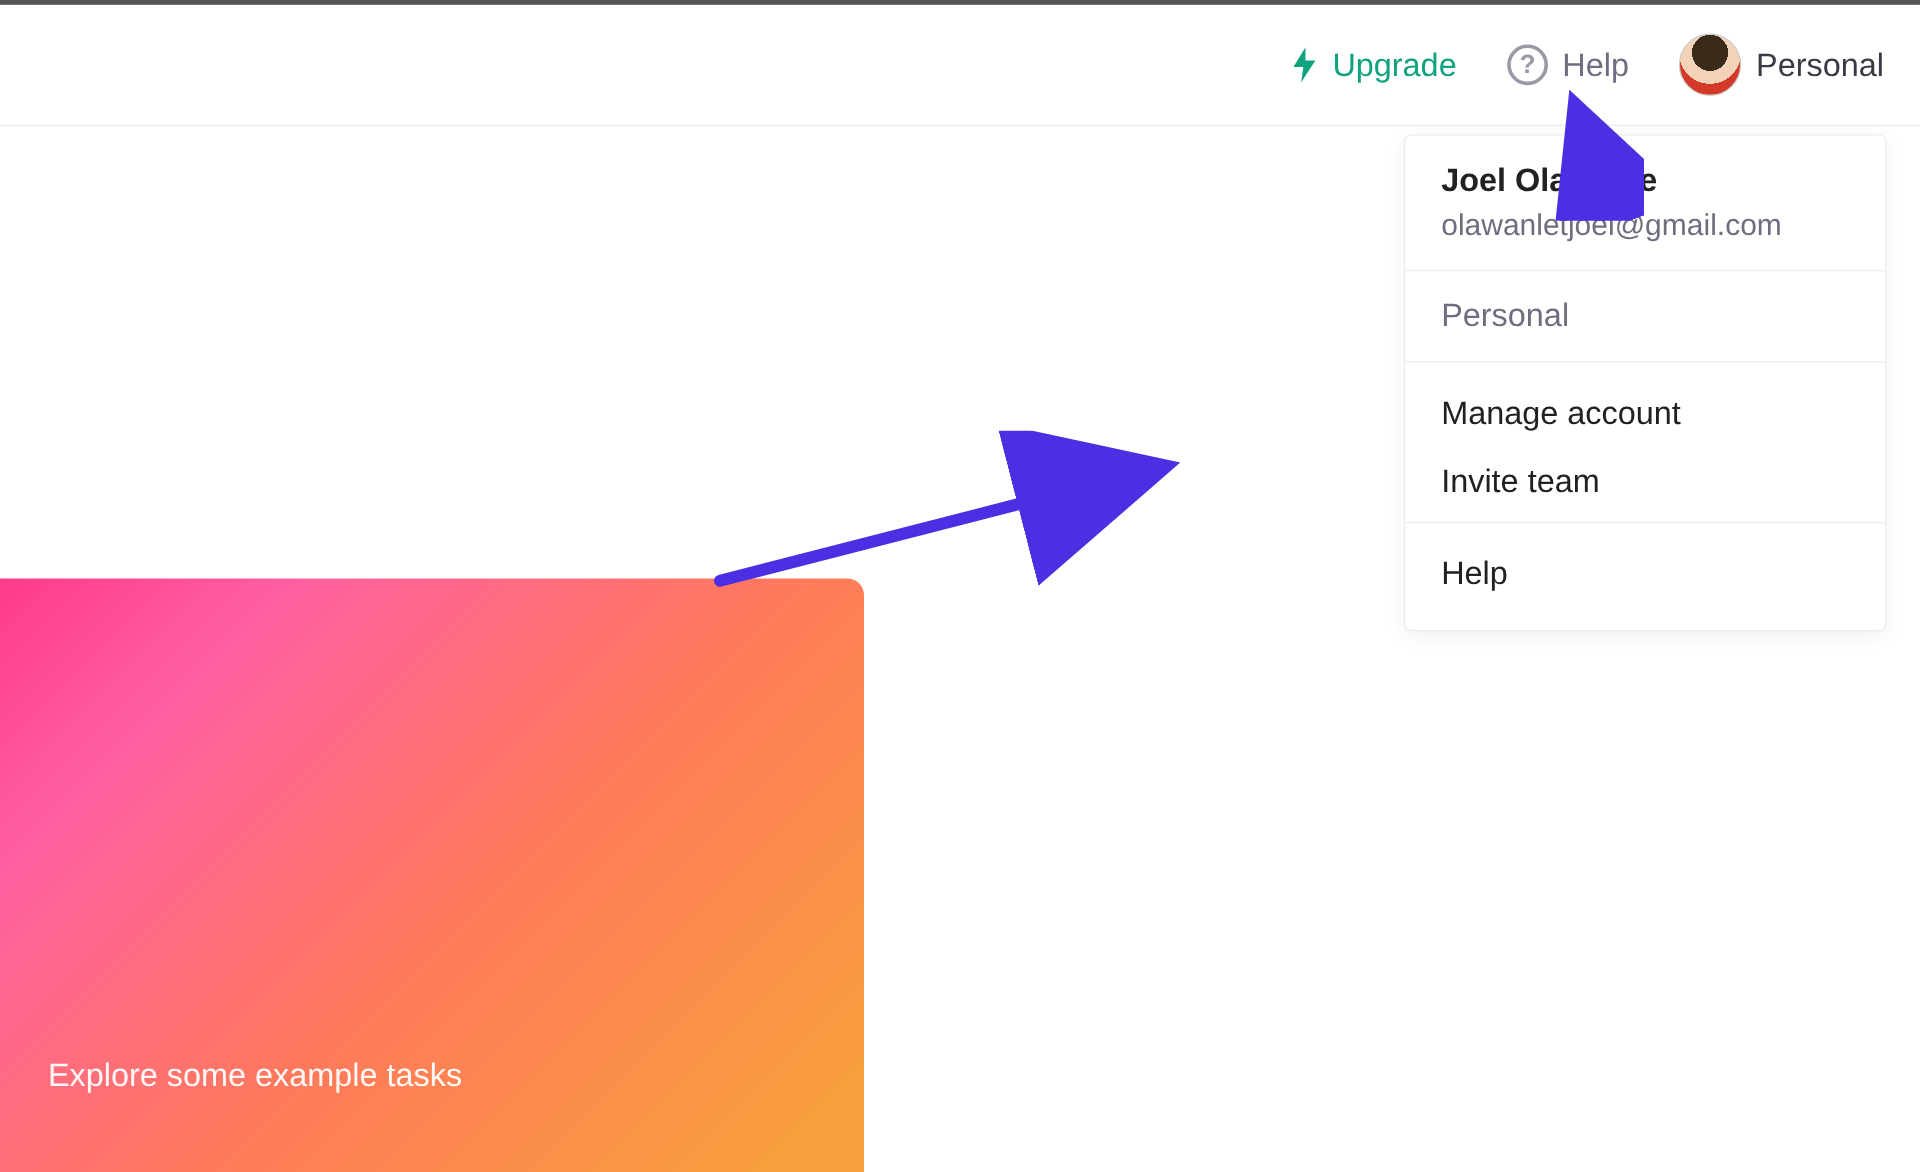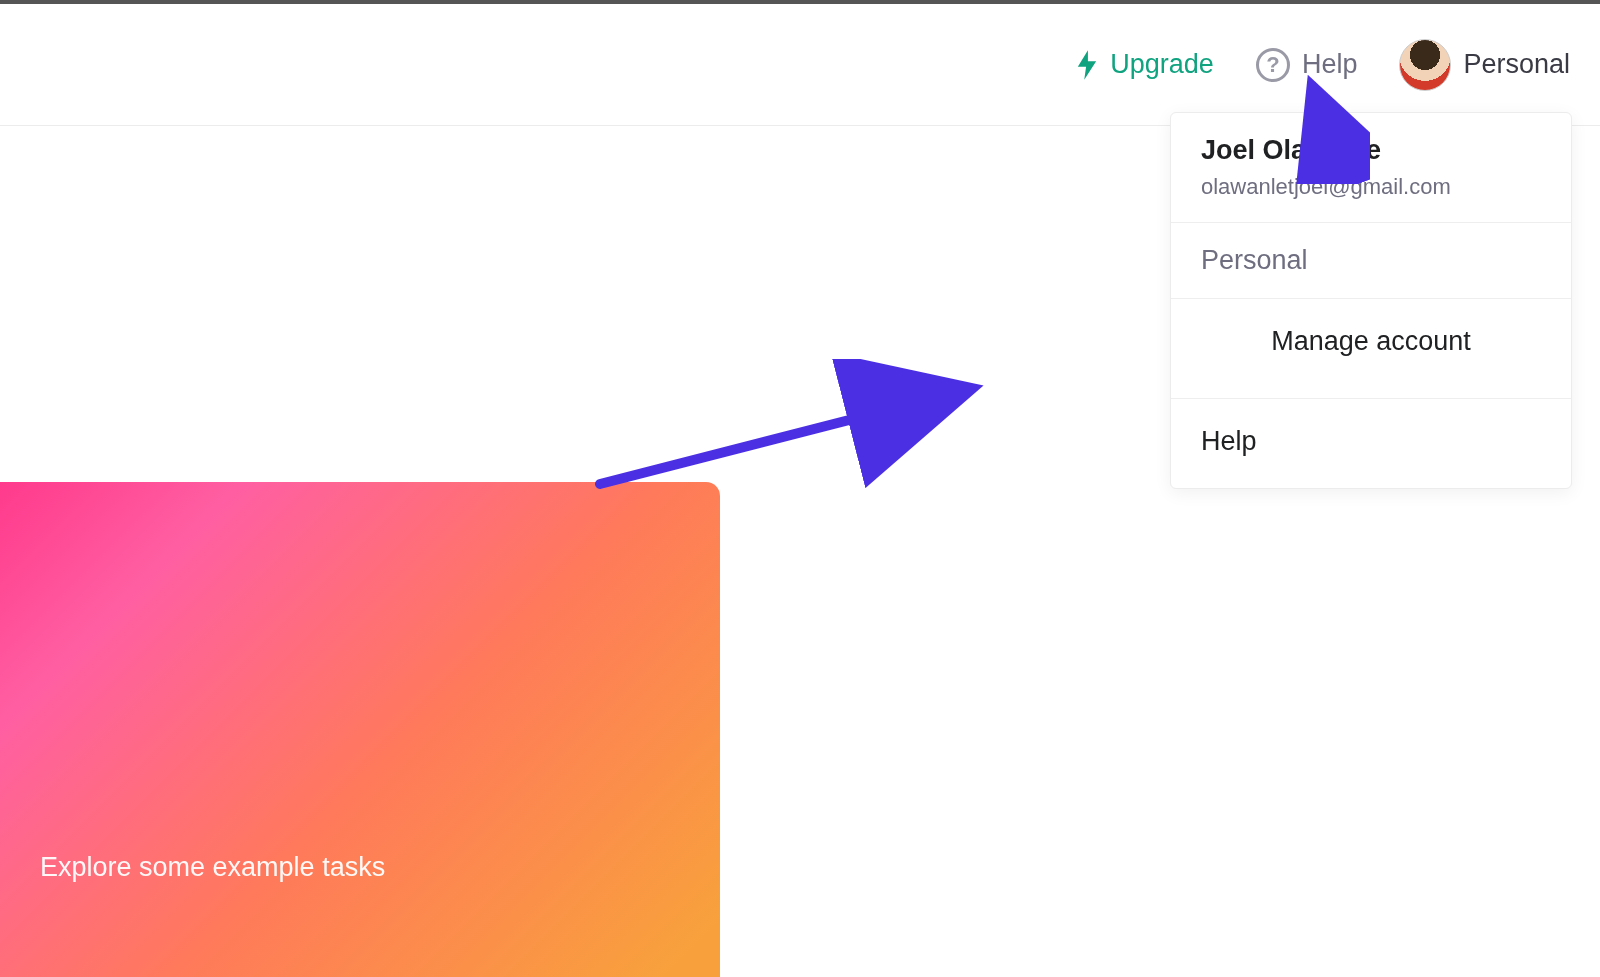--- a/index.html
+++ b/index.html
@@ -11,21 +11,21 @@
       width: 1600px;
       height: 977px;
       overflow: hidden;
       position: relative;
       border-top: 4px solid #555;
     }
 
     
     .topbar {
       position: relative;
-      height: 122px;
+      height: 101px;
       border-bottom: 1px solid #ececec;
       display: flex;
       align-items: center;
       justify-content: flex-end;
       padding-right: 30px;
       gap: 42px;
       font-size: 27px;
     }
     .topbar .tb-item {
       display: flex;
@@ -66,21 +66,21 @@
       border-radius: 6px;
       box-shadow: 0 4px 18px rgba(0,0,0,.06);
       z-index: 5;
     }
     .menu .sect {
       padding: 22px 30px;
       border-bottom: 1px solid #eeeeee;
     }
     .menu .sect:last-child { border-bottom: none; }
     .menu .name { font-size: 27px; font-weight: 700; color: #202123; margin-bottom: 8px; }
-    .menu .email { font-size: 22px; color: #6e6e80; }
+    .menu .email { font-size: 25px; color: #6e6e80; }
     .menu .section-label { font-size: 27px; color: #6e6e80; }
     .menu .menu-list { padding: 8px 0; list-style: none; }
     .menu .menu-item {
       padding: 13px 30px;
       font-size: 27px;
       color: #202123;
       cursor: pointer;
     }
 
     
@@ -99,21 +99,21 @@
       justify-content: flex-end;
     }
     .examples-card .ex-title {
       font-size: 36px;
       font-weight: 700;
       margin-bottom: 14px;
     }
     .examples-card .ex-sub {
       font-size: 27px;
       font-weight: 400;
-      margin-bottom: 98px;
+      margin-bottom: 69px;
       opacity: .95;
     }
 
     
     .arrow-svg {
       position: absolute;
       pointer-events: none;
       z-index: 20;
     }
   </style>
@@ -143,22 +143,23 @@
 
 <div class="menu">
   <div class="sect">
     <div class="name">Joel Olawanle</div>
     <div class="email">olawanletjoel@gmail.com</div>
   </div>
   <div class="sect">
     <div class="section-label">Personal</div>
   </div>
 
-  <ul class="sect menu-list" style="padding-top:14px;padding-bottom:28px;text-align:center;">
+  <ul class="sect menu-list" style="padding-top:14px;padding-bottom:5px;">
     <li class="menu-item">Manage account</li>
+    <li class="menu-item">Invite team</li>
   </ul>
 
   <ul class="sect menu-list" style="padding-top:14px;padding-bottom:18px;">
     <li class="menu-item">Help</li>
   </ul>
 </div>
 
 <div class="examples-card">
   <div class="ex-sub">Explore some example tasks</div>
 </div>

